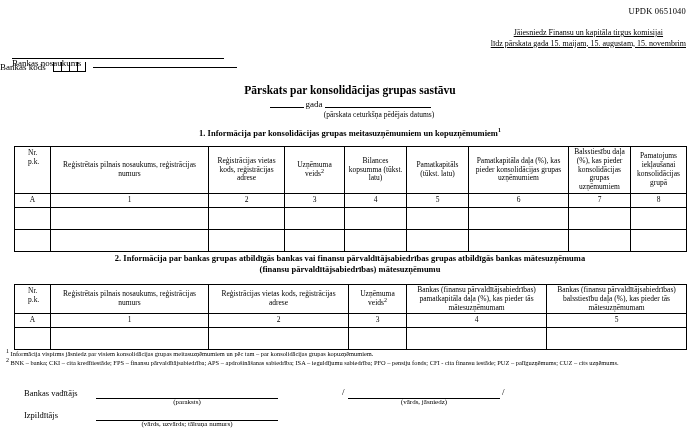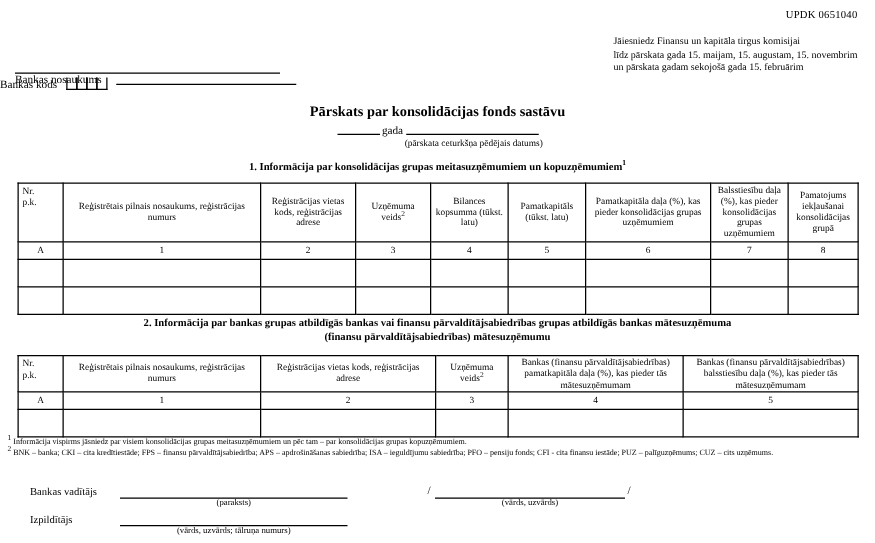--- a/index.html
+++ b/index.html
@@ -27,24 +27,25 @@
     top: 6px;
     right: 14px;
     font-size: 8.5px;
     letter-spacing: 0.2px;
     white-space: nowrap;
   }
   .addressee {
     position: absolute;
     top: 28px;
     right: 14px;
-    text-align: left;
+    text-align: center;
     font-size: 8px;
     line-height: 10.5px;
     white-space: nowrap;
+    text-decoration: underline;
   }
 
   .bank-name-row {
     position: absolute;
     top: 36px;
     left: 12px;
     display: flex;
     align-items: flex-end;
     font-size: 9px;
     margin-top: 20px;
@@ -152,21 +153,21 @@
     padding: 1px 2px;
     text-align: center;
     vertical-align: middle;
     font-weight: normal;
     line-height: 8.8px;
     word-wrap: break-word;
   }
   table.grid th.left-head {
     text-align: left;
     vertical-align: top;
-    padding-left: 3px;
+    padding-left: 13px;
     line-height: 9px;
   }
   table.grid td.numrow { height: 11px; }
   table.grid td.blank { height: 19px; }
 
   #table-1 {
     top: 146px;
     left: 14px;
     width: 672px;
   }
@@ -224,40 +225,39 @@
 </head>
 <body>
 
 <div class="page">
 
   <div class="form-code">UPDK 0651040</div>
 
   <div class="addressee">
     <div>Jāiesniedz Finansu un kapitāla tirgus komisijai</div>
     <div>līdz pārskata gada 15. maijam, 15. augustam, 15. novembrim</div>
-    <div>un pārskata gadam sekojošā gada 15. februārim</div>
   </div>
 
   <div class="bank-name-row">
     <span class="lbl">Bankas nosaukums</span>
     <span class="rule"></span>
   </div>
   <div class="bank-name-underline"></div>
 
   <div class="bank-code-row">
     <span class="lbl">Bankas kods</span>
     <span class="code-boxes">
       <span class="cell"></span>
       <span class="cell"></span>
       <span class="cell"></span>
       <span class="cell"></span>
     </span>
   </div>
 
-  <div class="doc-title">Pārskats par konsolidācijas fonds sastāvu</div>
+  <div class="doc-title">Pārskats par konsolidācijas grupas sastāvu</div>
   <div class="date-line">
     <span class="blank-short"></span><span>gada</span><span class="blank-long"></span>
   </div>
   <div class="date-caption">(pārskata ceturkšņa pēdējais datums)</div>
 
   <div class="section-title s1">
     <span>1. Informācija par konsolidācijas grupas meitasuzņēmumiem un kopuzņēmumiem</span><sup>1</sup>
   </div>
 
   <table class="grid" id="table-1">
@@ -374,21 +374,21 @@
   </div>
 
   <div class="signatures">
     <div class="sig-row">
       <span class="sig-label">Bankas vadītājs</span>
       <span class="sig-line" style="left:72px; top:0; width:182px;"></span>
       <span class="sig-caption" style="left:72px; top:10px; width:182px;">(paraksts)</span>
       <span class="slash" style="left:318px; top:-1px;">/</span>
       <span class="sig-line" style="left:324px; top:0; width:152px;"></span>
       <span class="slash" style="left:478px; top:-1px;">/</span>
-      <span class="sig-caption" style="left:324px; top:10px; width:152px;">(vārds, uzvārds)</span>
+      <span class="sig-caption" style="left:324px; top:10px; width:152px;">(vārds, jāsniedz)</span>
     </div>
     <div class="sig-row">
       <span class="sig-label">Izpildītājs</span>
       <span class="sig-line" style="left:72px; top:0; width:182px;"></span>
       <span class="sig-caption" style="left:72px; top:10px; width:182px;">(vārds, uzvārds; tālruņa numurs)</span>
     </div>
   </div>
 
 </div>
 

